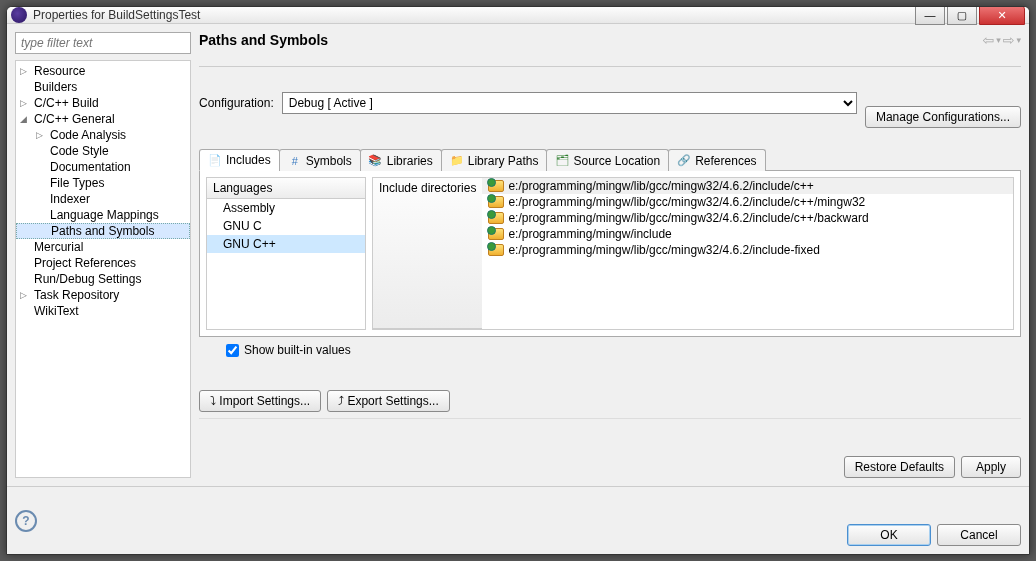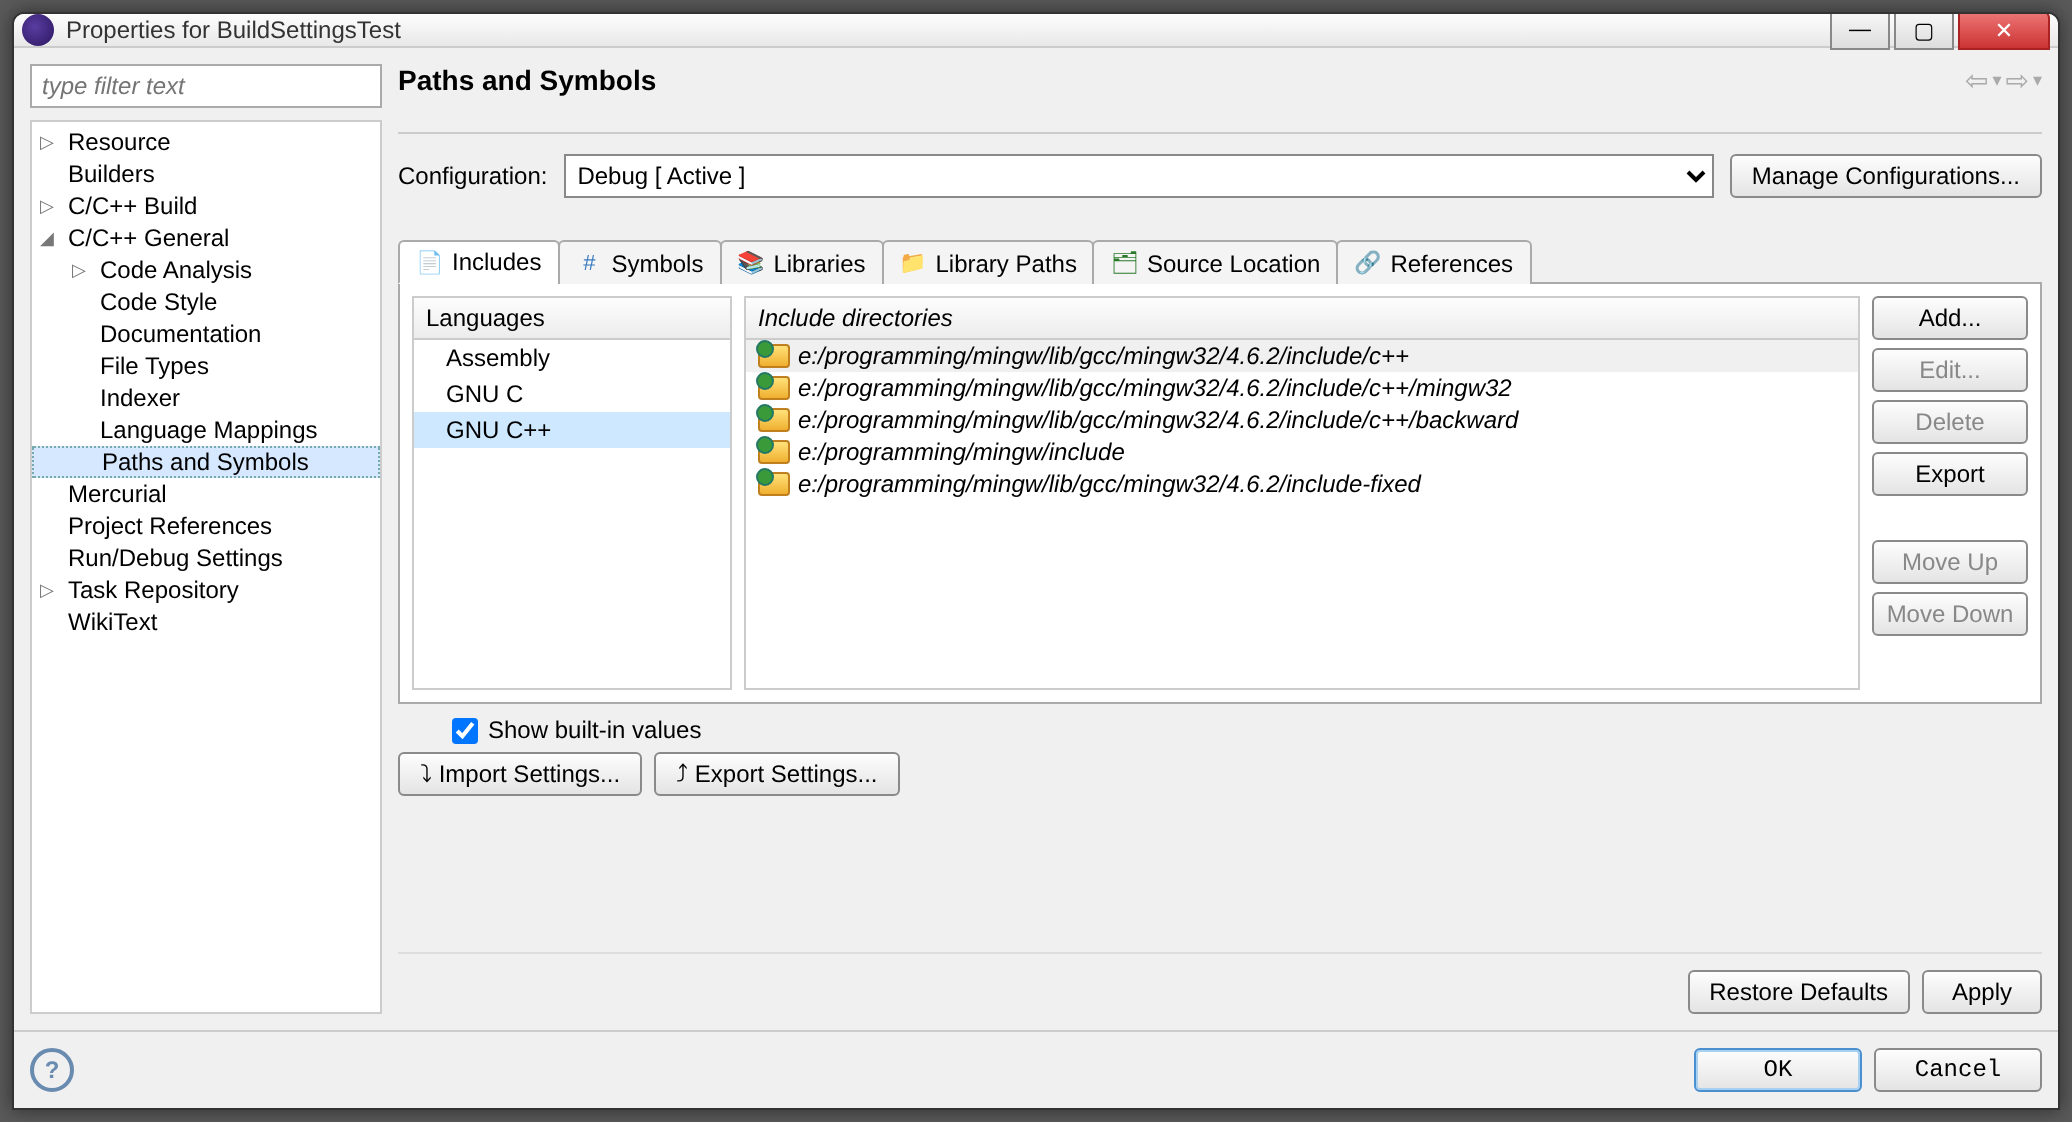--- a/index.html
+++ b/index.html
@@ -20,48 +20,48 @@
 .tree-item .arrow { position: absolute; left: 4px; top: 3px; font-size: 9px; color: #777; }
 .tree-item.d1 { padding-left: 34px; }
 .tree-item.d1 .arrow { left: 20px; }
 .right { flex: 1; display: flex; flex-direction: column; }
 .righthead { display: flex; align-items: center; border-bottom: 1px solid #ccc; padding-bottom: 18px; margin-bottom: 10px; }
 .righthead h1 { font-size: 14px; font-weight: bold; margin: 0; }
 .navarrows { margin-left: auto; display: flex; gap: 2px; align-items: center; color: #aaa; }
 .navarrows span { font-size: 14px; }
 .configrow { display: flex; align-items: center; gap: 8px; margin-bottom: 20px; }
 .configrow select { flex: 1; border: 1px solid #888; background: #fff; padding: 2px; height: 22px; }
-.btn { border: 1px solid #8a8a8a; background: linear-gradient(#fdfdfd,#e4e4e4); padding: 3px 10px; cursor: default; border-radius: 3px; min-width: 60px; text-align: center; }
+.btn { border: 1px solid #8a8a8a; background: linear-gradient(#fdfdfd,#e4e4e4); padding: 3px 10px; cursor: default; border-radius: 3px; min-width: 60px; text-align: center; margin-top: 29px; }
 .btn.disabled { color: #888; }
 .tabs { display: flex; border-bottom: 1px solid #aaa; }
 .tab { border: 1px solid #aaa; border-bottom: none; padding: 3px 8px; margin-right: -1px; background: #f4f4f4; display: flex; align-items: center; gap: 4px; position: relative; top: 1px; border-radius: 3px 3px 0 0; }
 .tab.active { background: #fff; border-bottom: 1px solid #fff; }
 .tabicon { width: 14px; height: 14px; display: inline-flex; align-items: center; justify-content: center; font-size: 11px; }
 .tabbody { border: 1px solid #aaa; border-top: none; padding: 6px; background: #fff; display: flex; gap: 6px; height: 210px; }
 .langcol { width: 160px; border: 1px solid #ccc; display: flex; flex-direction: column; }
 .colhdr { background: linear-gradient(#fdfdfd,#ececec); border-bottom: 1px solid #ccc; padding: 3px 6px; }
 .collist { flex:1; overflow:auto; }
 .langitem { padding: 2px 16px; }
 .langitem.sel { background: #cde8ff; }
-.inccol { flex: 1; border: 1px solid #ccc; display: flex; flex-direction: column; font-style: italic; }
+.inccol { flex: 1; border: 1px solid #ccc; display: flex; flex-direction: row; }
 .incrow { padding: 1px 6px; display: flex; align-items: center; gap: 4px; }
 .incrow.first { background: #f0f0f0; }
 .foldericon { width: 16px; height: 12px; background: linear-gradient(#ffe27a,#f0b030); border: 1px solid #c08020; border-radius: 2px; position: relative; flex-shrink: 0; }
 .foldericon::after { content:""; position:absolute; left:-2px; top:-3px; width:7px; height:7px; background:#3a9a3a; border-radius:50%; border:1px solid #276; }
 .btncol { width: 78px; display: flex; flex-direction: column; gap: 4px; }
 .btncol .btn { padding: 3px 4px; min-width: 0; }
 .belowtabs { padding: 6px 0; display: flex; flex-direction: column; gap: 4px; align-items: flex-start; }
 .chk { display: flex; align-items: center; gap: 5px; margin-left: 27px; }
 .chk input { margin:0; }
 .imprw { display: flex; gap: 6px; }
 .footer { margin-top: auto; padding-top: 8px; display: flex; justify-content: flex-end; gap: 6px; border-top: 1px solid #ddd; }
 .bottombar { padding: 8px; display: flex; align-items: center; border-top: 1px solid #ccc; background: #f0f0f0; }
 .help { width: 22px; height: 22px; border: 2px solid #6a8bb0; border-radius: 50%; color: #6a8bb0; display:flex; align-items:center; justify-content:center; font-weight:bold; }
 .bottombar .btns { margin-left:auto; display:flex; gap:6px; }
-.bottombar .btn { min-width: 84px; font-family: Liberation Mono, monospace; }
+.bottombar .btn { min-width: 84px; }
 .bottombar .btn.ok { border-color:#4a8fd0; box-shadow: 0 0 0 1px #a8d0f0 inset; }
 .mini { width:12px; height:12px; }
 </style>
 </head>
 <body>
 
 <div class="window">
   <div class="titlebar">
     <div class="eclipse-icon"></div>
     <div class="title">Properties for BuildSettingsTest</div>
@@ -168,29 +168,20 @@
               <div class="incrow">
                 <div class="foldericon"></div>
                 <span>e:/programming/mingw/include</span>
               </div>
               <div class="incrow">
                 <div class="foldericon"></div>
                 <span>e:/programming/mingw/lib/gcc/mingw32/4.6.2/include-fixed</span>
               </div>
             </div>
         </div>
-        <div class="btncol">
-          <div class="btn">Add...</div>
-          <div class="btn disabled">Edit...</div>
-          <div class="btn disabled">Delete</div>
-          <div class="btn">Export</div>
-          <div style="height:14px"></div>
-          <div class="btn disabled">Move Up</div>
-          <div class="btn disabled">Move Down</div>
-        </div>
       </div>
 
       <div class="belowtabs">
         <label class="chk">
           <input type="checkbox" checked="" style="">
           <span>Show built-in values</span>
         </label>
         <div class="imprw">
           <div class="btn">
             <span class="mini">⤵</span>

